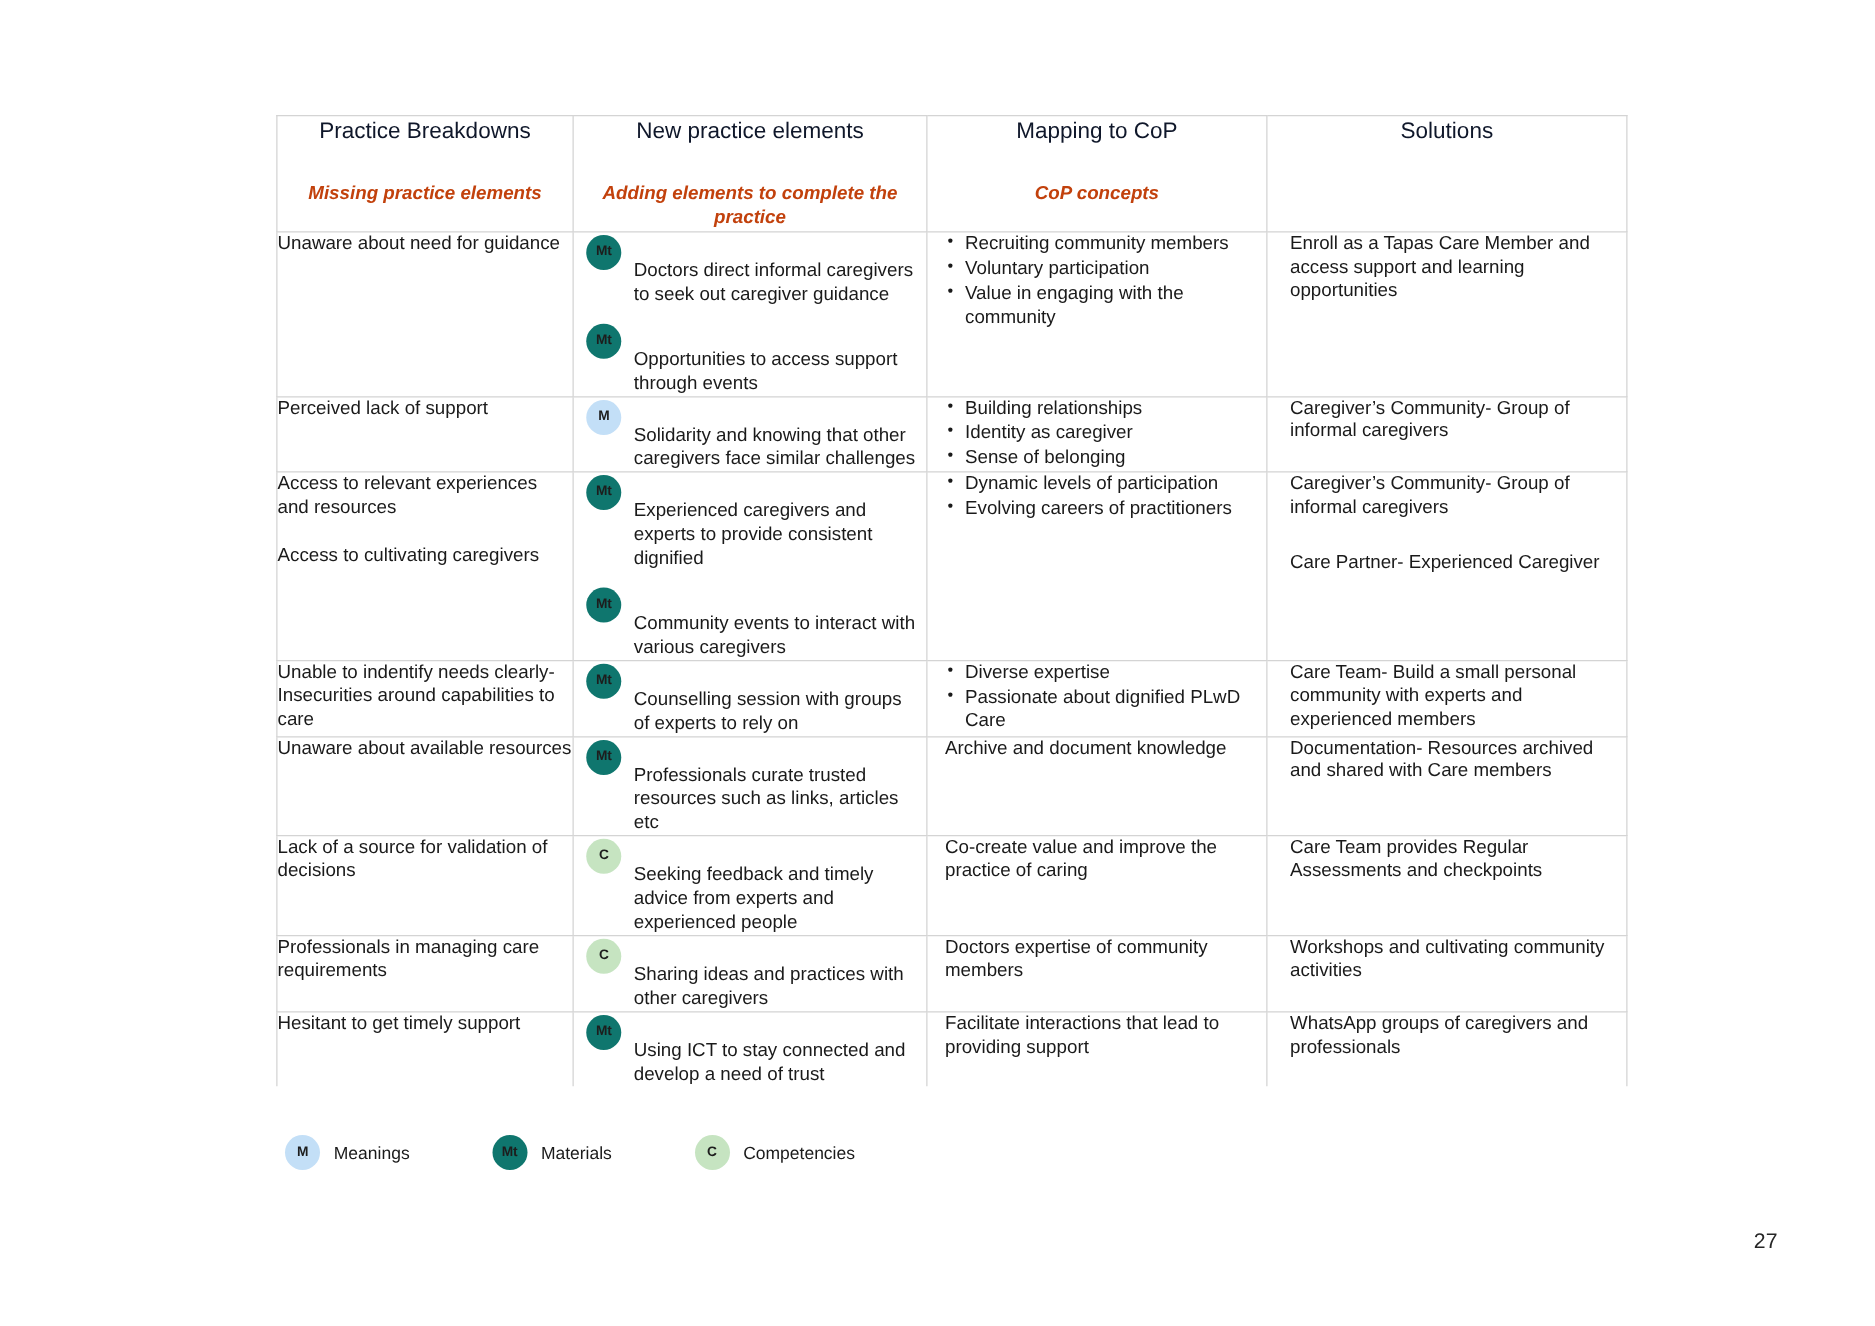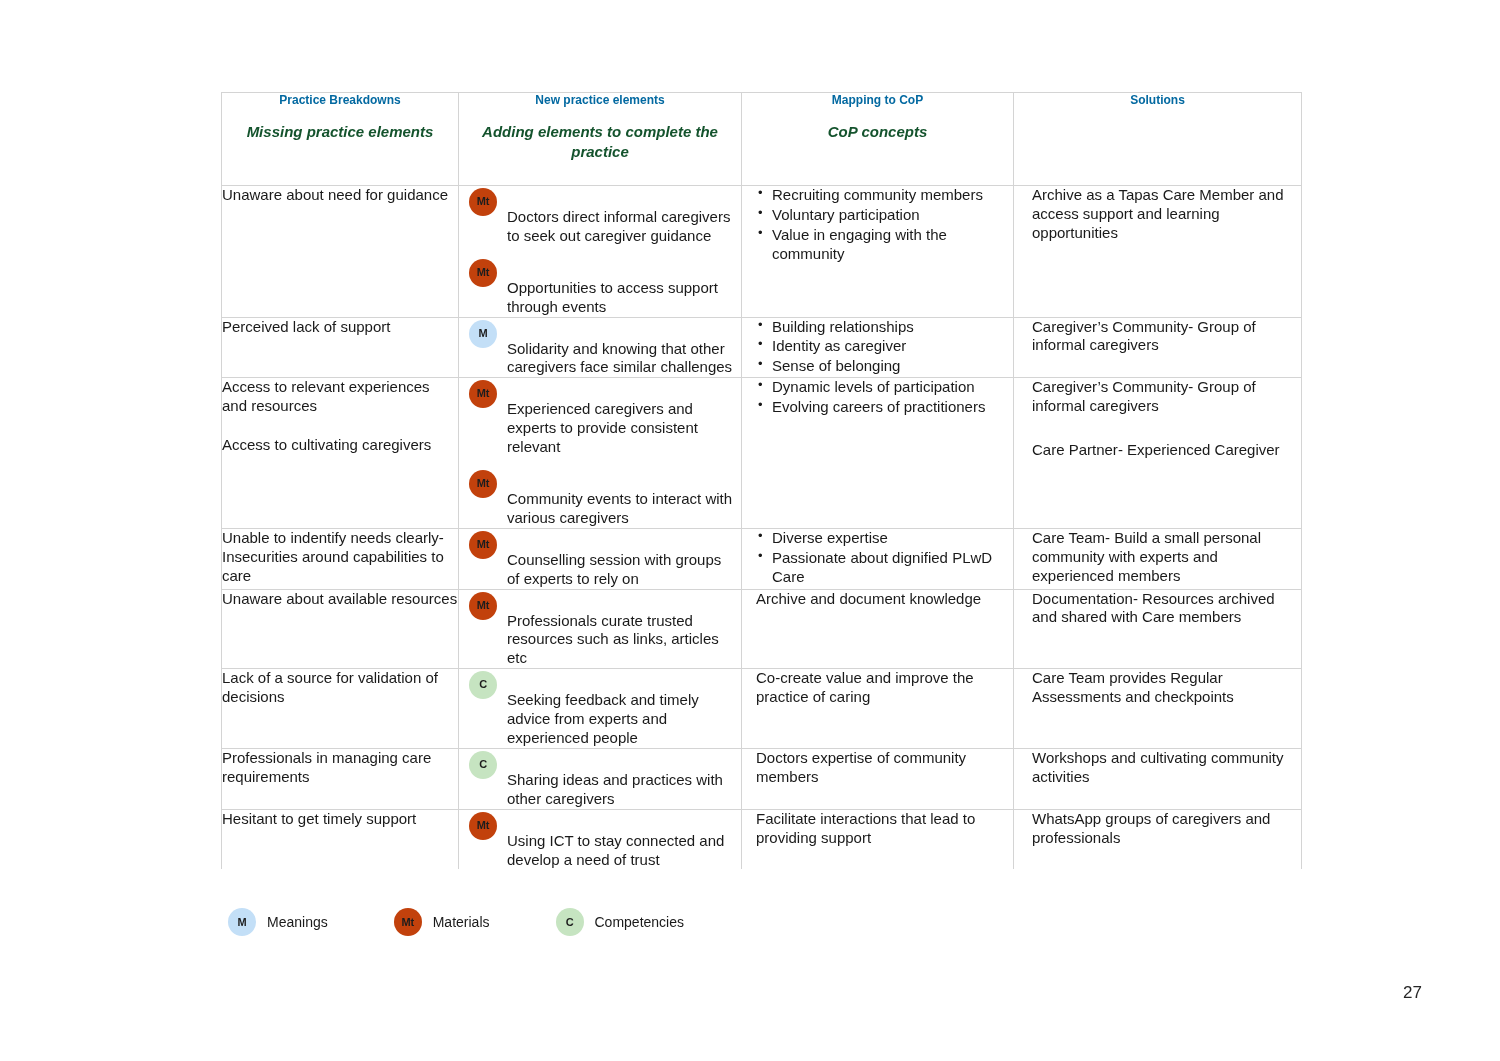--- a/index.html
+++ b/index.html
@@ -54,31 +54,31 @@
     border-top: 1px solid #d4d4d4;
   }
 
   
   .hdr {
     text-align: center;
     padding: 16px 10px 14px 10px;
     height: 93px;
   }
   .hdr-title {
-    font-weight: bold;
-    font-size: 12px;
+    font-weight: normal;
+    font-size: 18px;
     line-height: 1.25;
-    color: #0369a1;
+    color: #0f172a;
   }
   .hdr-sub {
     font-style: italic;
     font-size: 15px;
     line-height: 1.3;
-    color: #14532d;
-    margin-top: 14px;
+    color: #c2410c;
+    margin-top: 29px;
   }
 
   
   .cell {
     padding: 14px 14px 16px 18px;
     font-size: 15px;
     line-height: 1.26;
   }
   .cell.c-elements { padding-left: 10px; padding-right: 8px; }
   .cell.c-map { padding-left: 14px; padding-right: 8px; }
@@ -104,21 +104,21 @@
     display: flex;
     align-items: center;
     justify-content: center;
     font-size: 11px;
     font-weight: bold;
     color: #1d1d1d;
     margin-top: 2px;
     letter-spacing: -0.2px;
   }
   .badge.m  { background: #c3dff7; }
-  .badge.mt { background: #c2410c; }
+  .badge.mt { background: #0f766e; }
   .badge.c  { background: #c6e4c1; }
 
   
   ul.bullets {
     margin: 0;
     padding: 0;
     list-style: none;
   }
   ul.bullets li {
     position: relative;
@@ -219,21 +219,21 @@
               </div>
             </td>
             <td class="cell c-map">
               <ul class="bullets">
                 <li>Recruiting community members</li>
                 <li>Voluntary participation</li>
                 <li>Value in engaging with the community</li>
               </ul>
             </td>
             <td class="cell c-sol">
-              <div class="sol-block"><span>Archive as a </span><b>Tapas Care Member</b><span> and access support and learning opportunities</span></div>
+              <div class="sol-block"><span>Enroll as a </span><b>Tapas Care Member</b><span> and access support and learning opportunities</span></div>
             </td>
           </tr>
           <tr>
             <td class="cell c-breakdowns">
               <div class="plain-line">Perceived lack of support</div>
             </td>
             <td class="cell c-elements">
               <div class="elem">
                 <span class="badge m">M</span>
                 <span class="elem-text">Solidarity and knowing that other caregivers face similar challenges</span>
@@ -251,21 +251,21 @@
             </td>
           </tr>
           <tr>
             <td class="cell c-breakdowns">
               <div class="plain-line">Access to relevant experiences and resources</div>
               <div class="plain-line">Access to cultivating caregivers</div>
             </td>
             <td class="cell c-elements">
               <div class="elem">
                 <span class="badge mt">Mt</span>
-                <span class="elem-text">Experienced caregivers and experts to provide consistent relevant</span>
+                <span class="elem-text">Experienced caregivers and experts to provide consistent dignified</span>
               </div>
               <div class="elem">
                 <span class="badge mt">Mt</span>
                 <span class="elem-text">Community events to interact with various caregivers</span>
               </div>
             </td>
             <td class="cell c-map">
               <ul class="bullets">
                 <li>Dynamic levels of participation</li>
                 <li>Evolving careers of practitioners</li>

